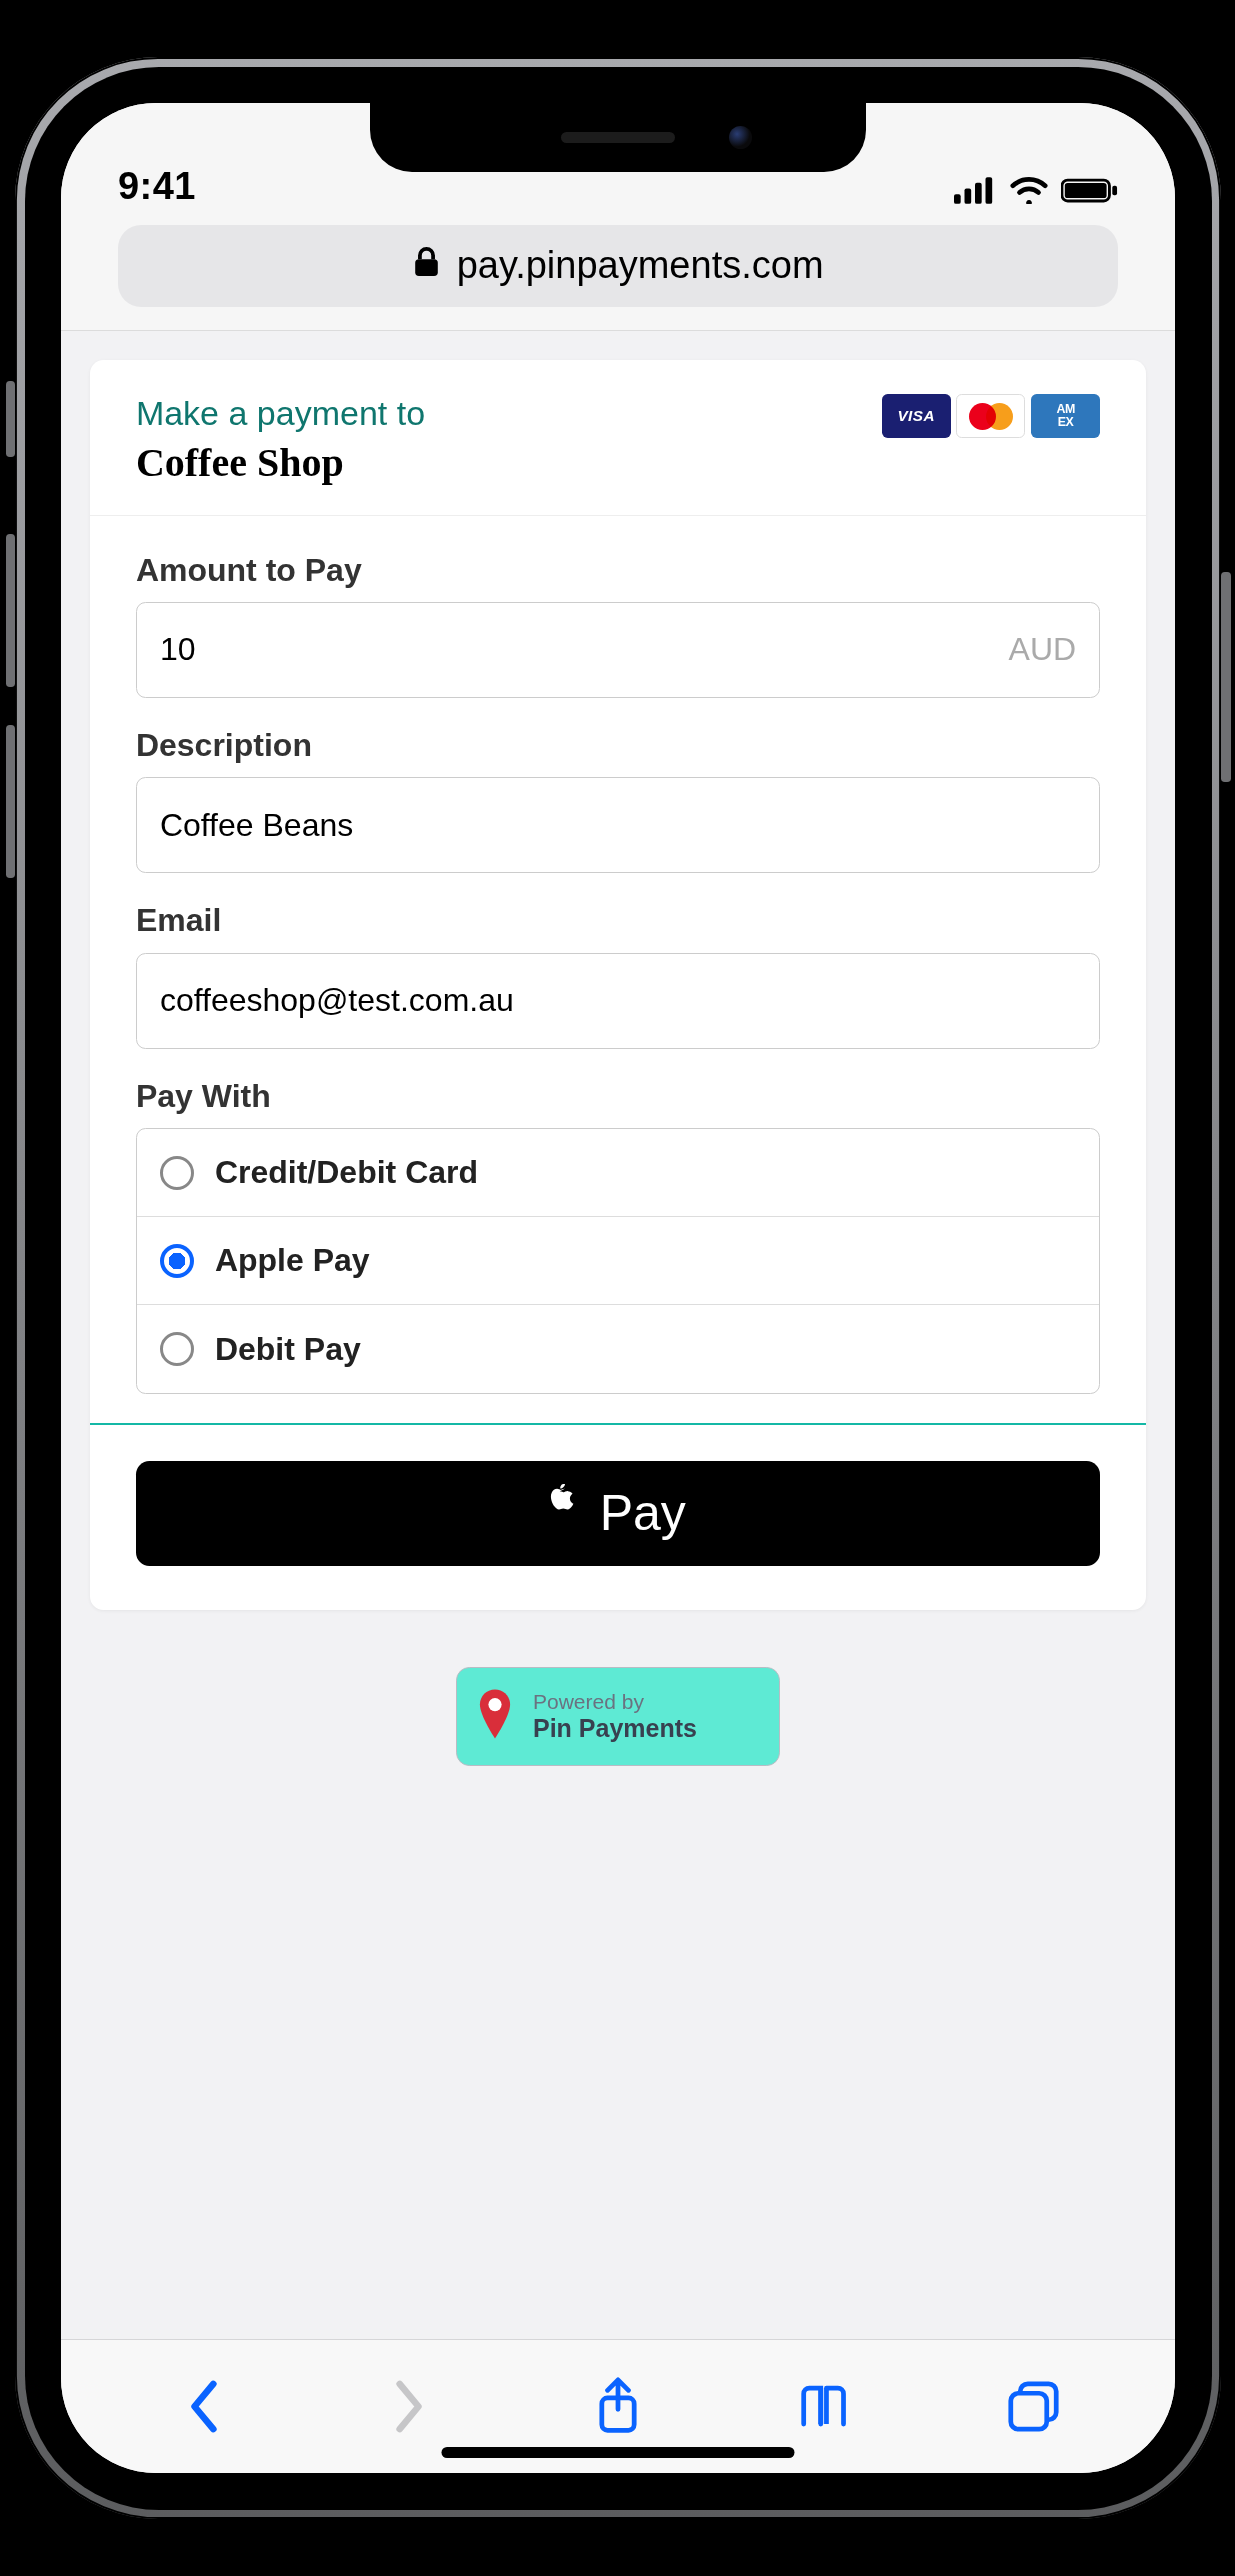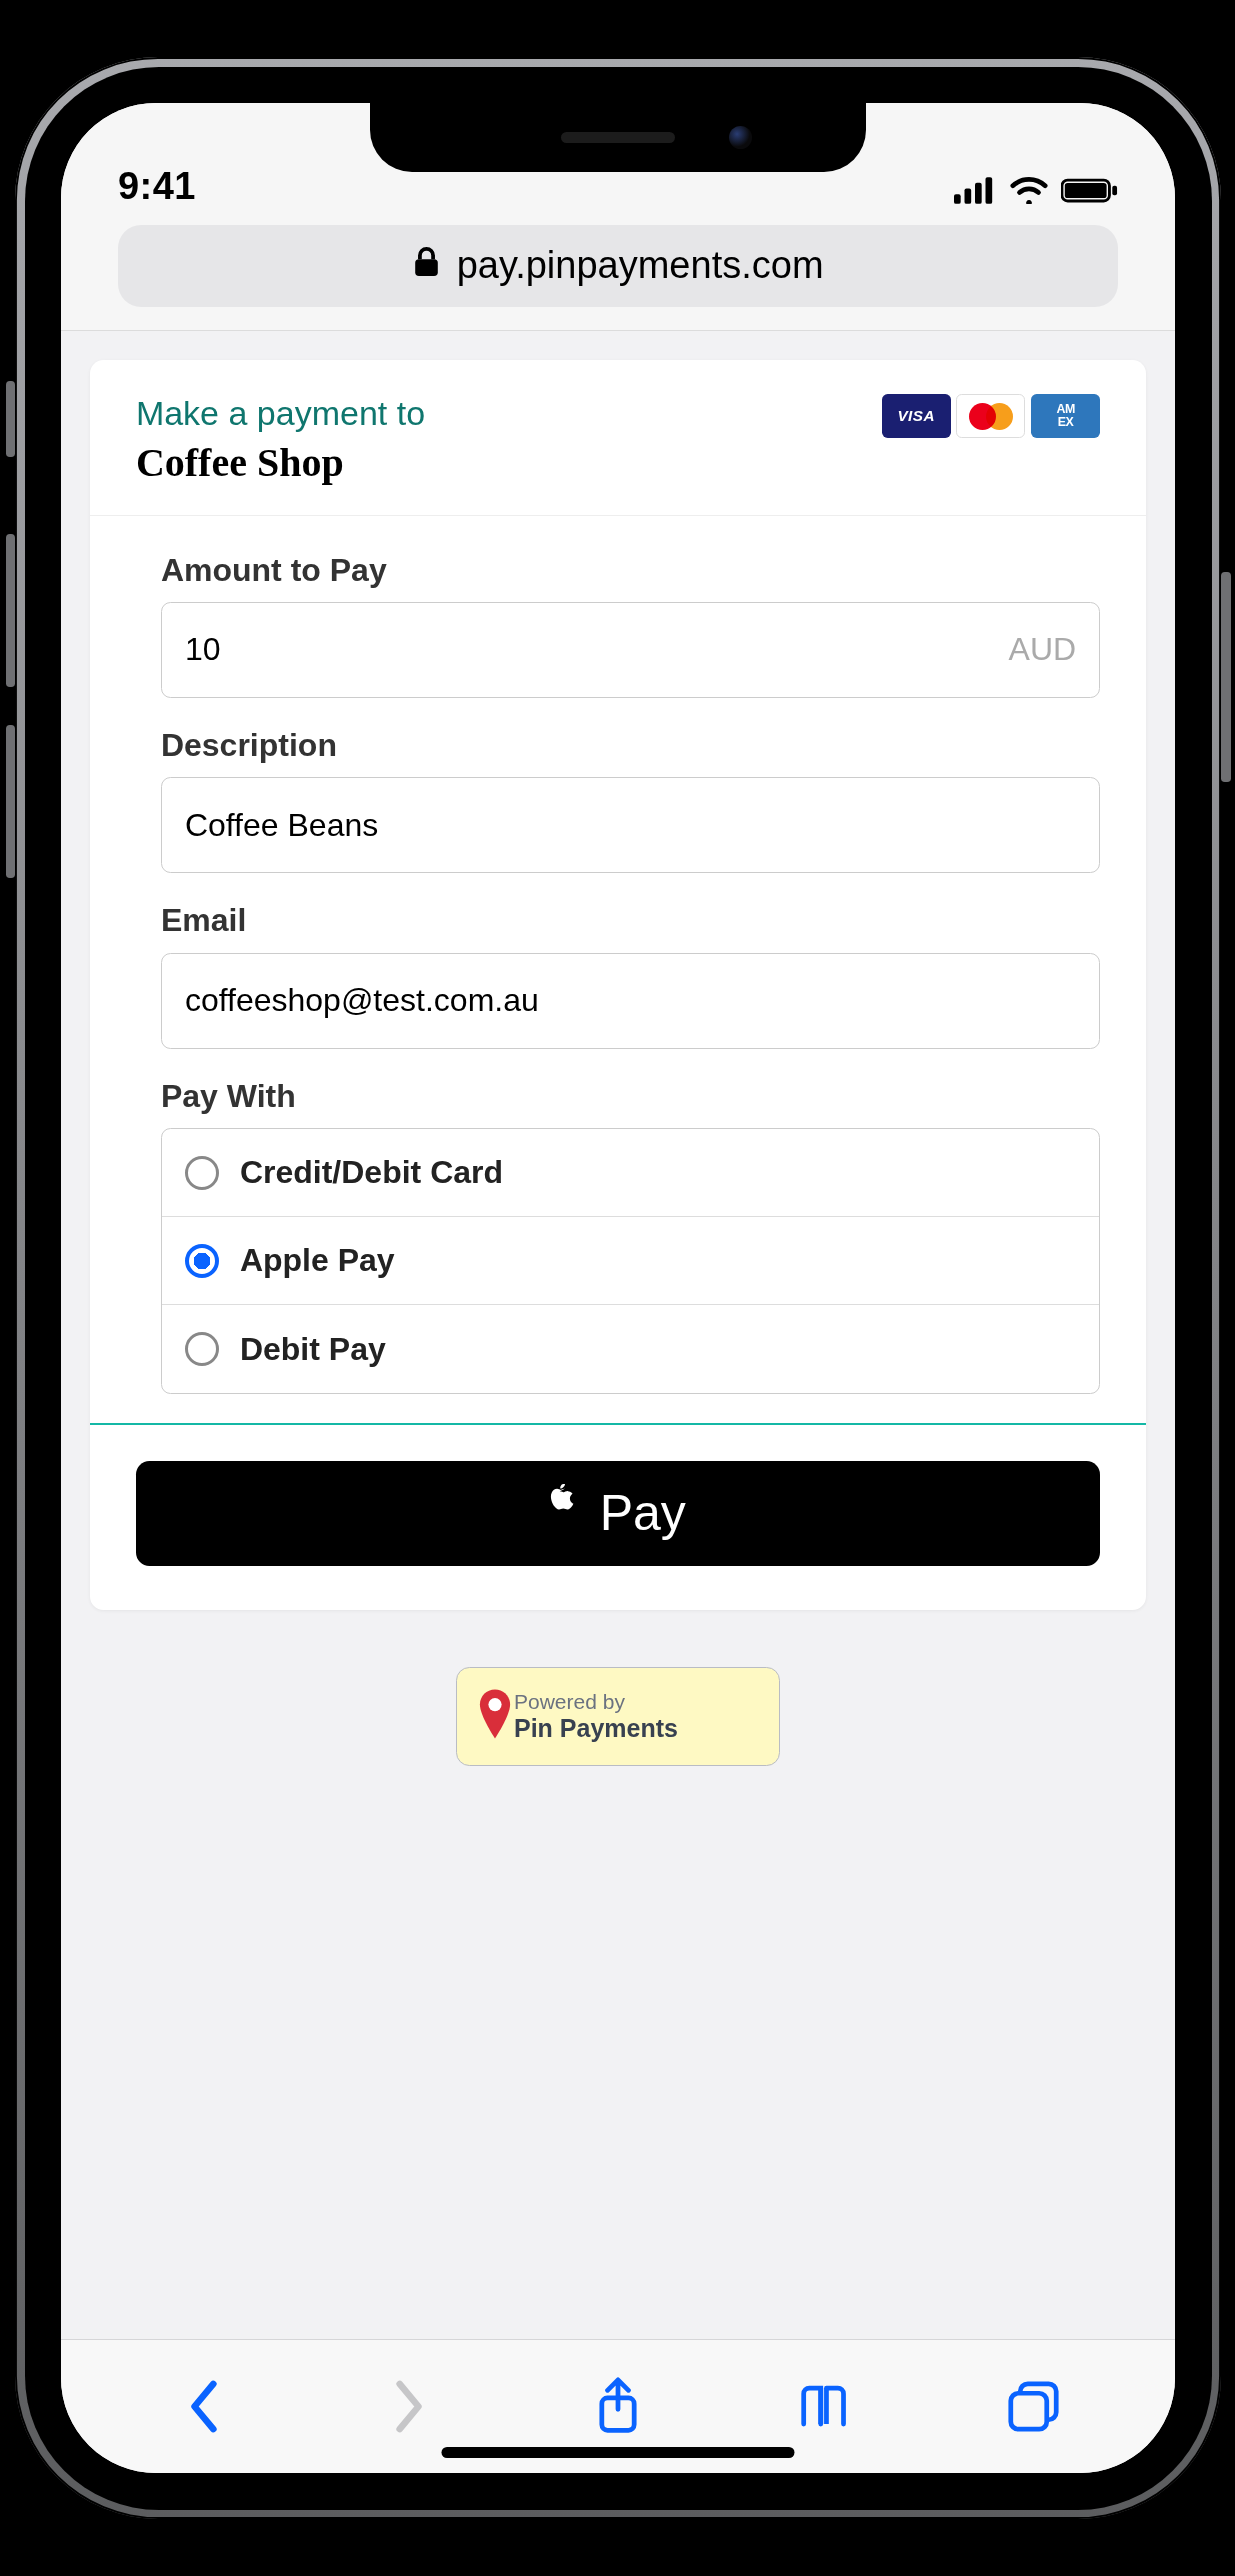--- a/index.html
+++ b/index.html
@@ -154,21 +154,21 @@
   }
   .visa  { background:#1a1f71; font-style: italic; letter-spacing:0.5px;}
   .mc    { background:#fff; border:1px solid #ddd; position:relative;}
   .mc::before, .mc::after {
     content:''; position:absolute; width:27px; height:27px; border-radius:50%; top:8.6px;
   }
   .mc::before { background:#eb001b; left:11.4px; }
   .mc::after  { background:#f79e1b; right:11.4px; mix-blend-mode: multiply;}
   .amex { background:#2e77bc; font-size:12.4px; letter-spacing:-0.5px;}
 
-  .form-body { padding: 36px 46px 9.5px 46px; margin-left: 25px; }
+  .form-body { padding: 36px 46px 9.5px 46px; }
   .field { margin-bottom: 29px; }
   .field-label {
     font-size: 32px;
     font-weight: 700;
     color: #333;
     margin-bottom: 13.4px;
   }
   .input {
     width: 100%;
     height: 96px;
@@ -230,24 +230,24 @@
   }
 
   .powered {
     margin: 57px auto 0 auto;
     width: 324px;
     height: 99px;
     border: 1.9px solid #b9bcc4;
     border-radius: 13.4px;
     display:flex;
     align-items:center;
-    gap: 2px;
+    gap: 21px;
     padding: 0 21px;
     color:#4a5568;
-    background:#fef9c3;
+    background:#5eead4;
   }
   .powered .sub { font-size: 21px; color:#6b7280;}
   .powered .main{ font-size: 25px; font-weight:800; color:#384150;}
 
   
   .toolbar {
     height: 134px;
     background:#f8f8f8;
     border-top: 1px solid #d6d6d8;
     display:flex;

